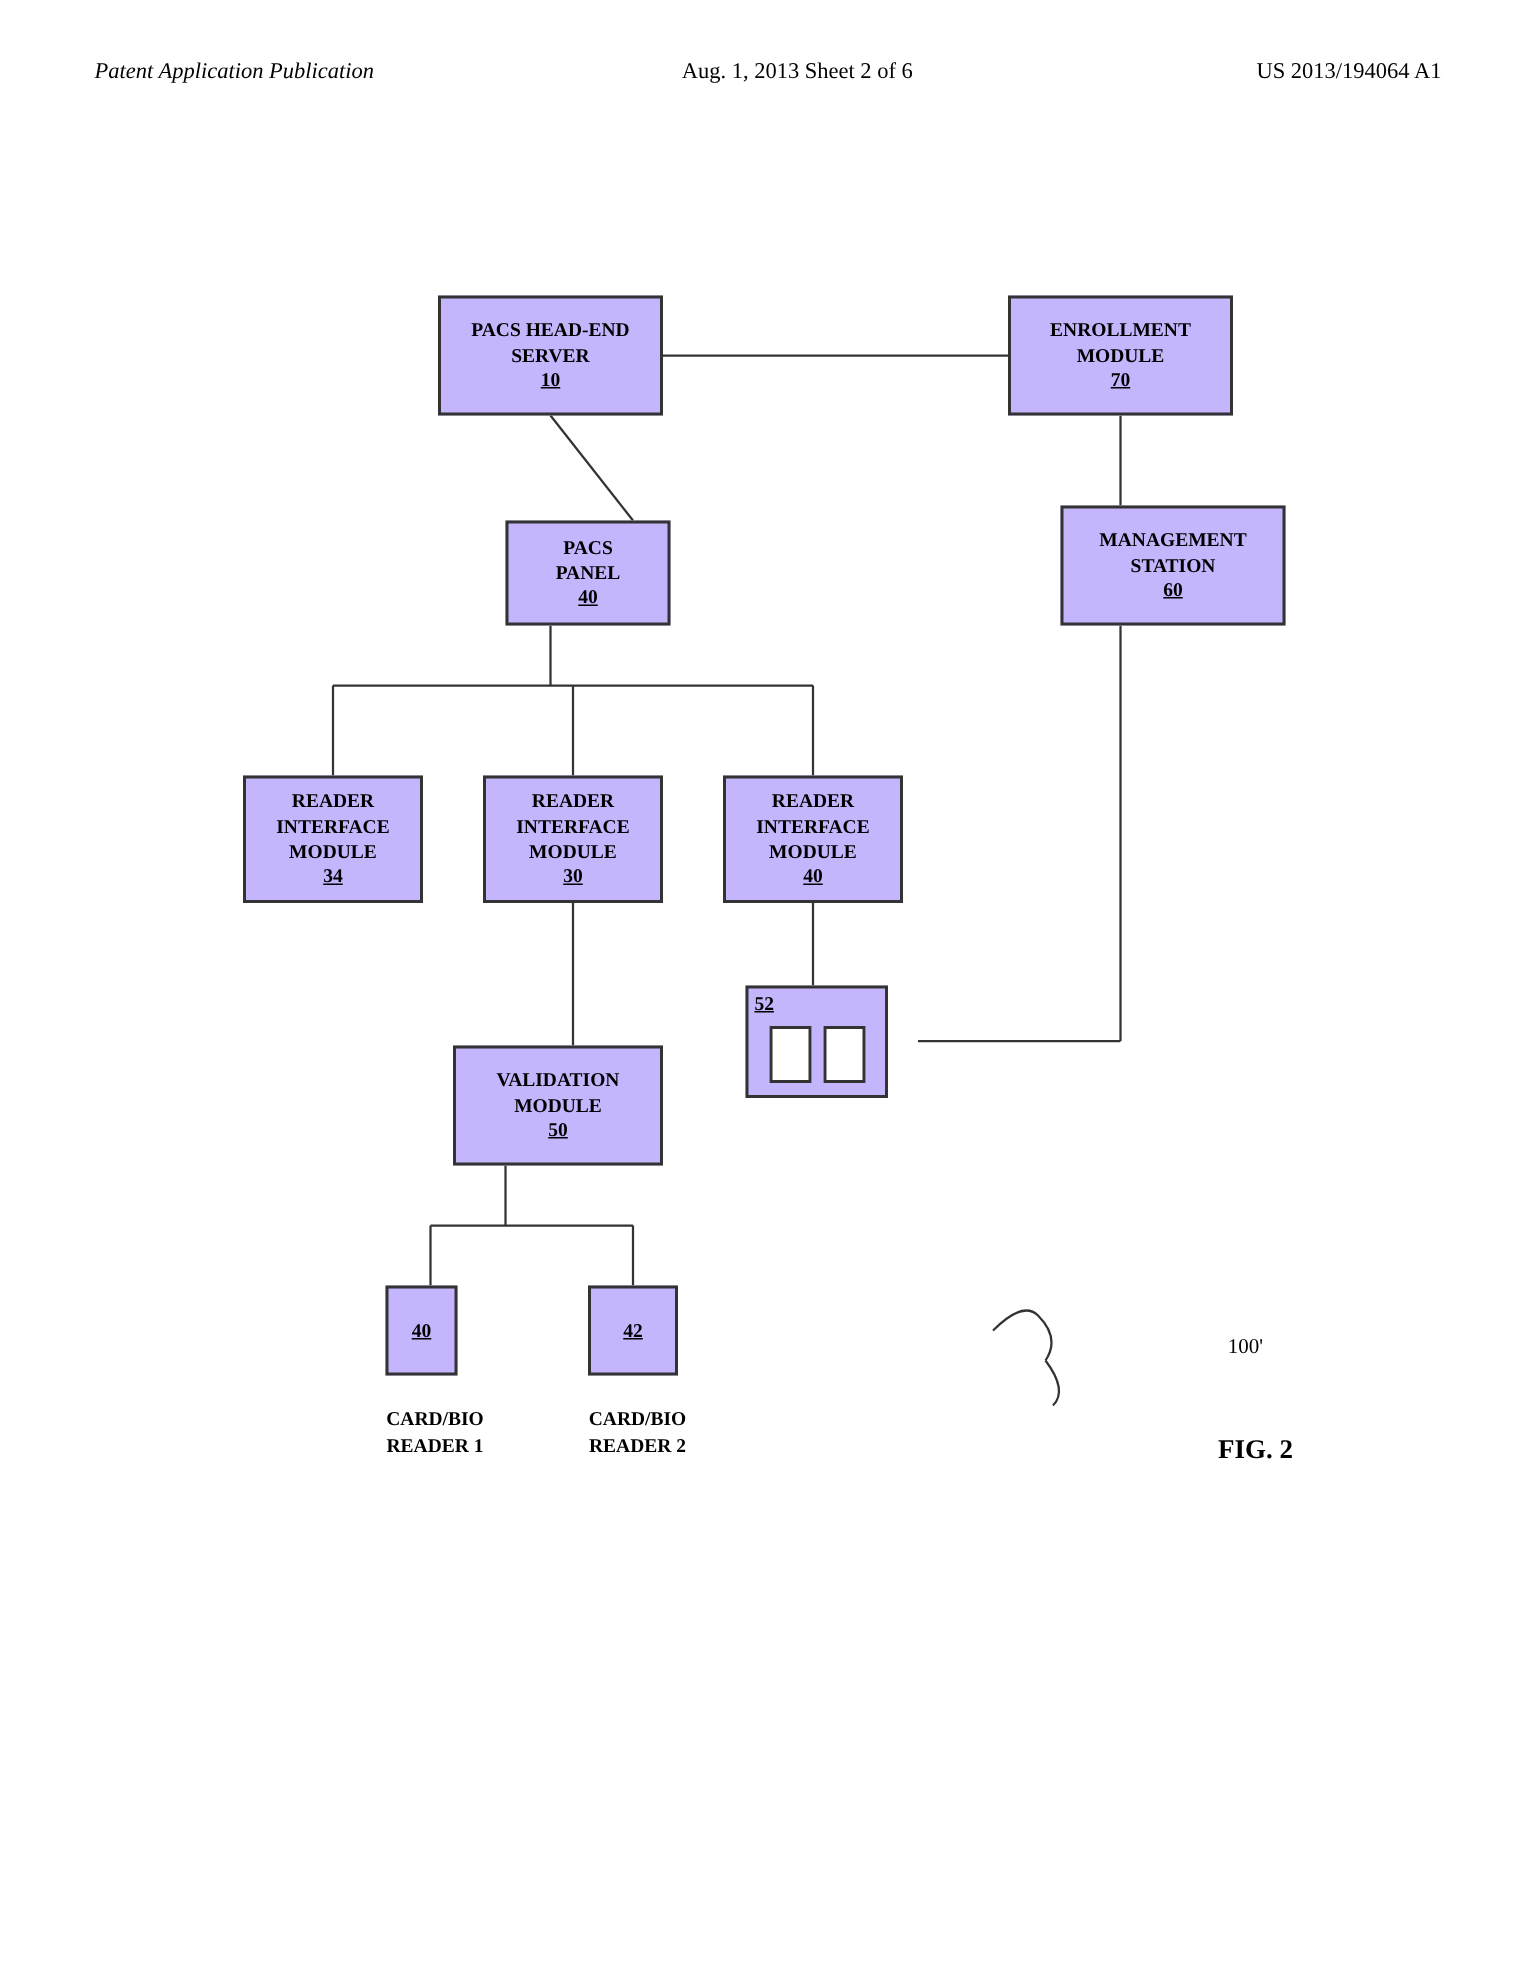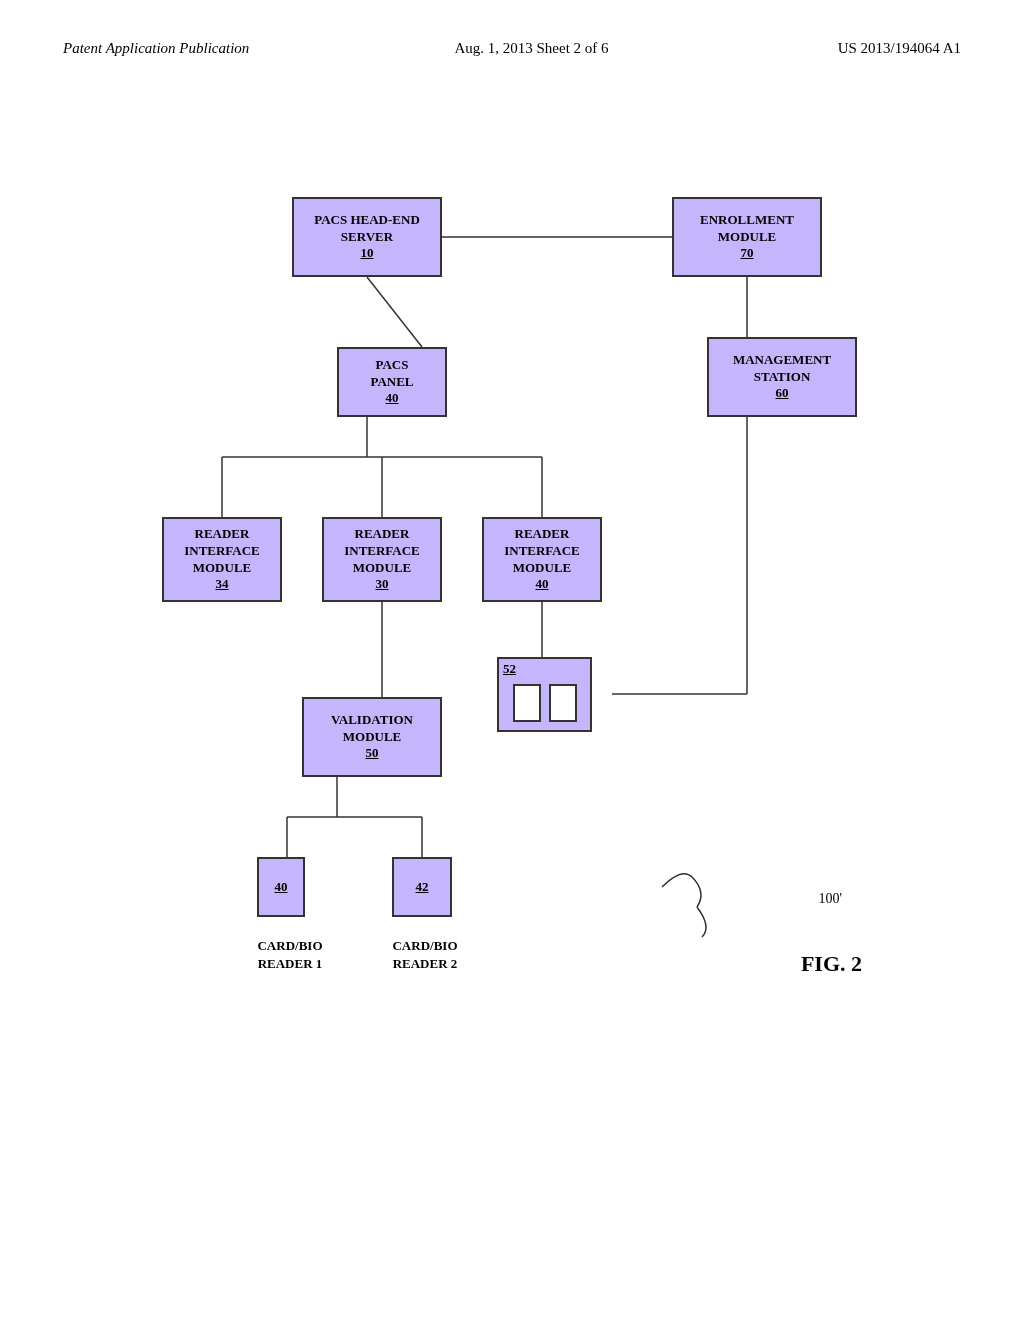--- a/index.html
+++ b/index.html
@@ -89,21 +89,21 @@
     .label-text {
       position: absolute;
       text-align: center;
       font-size: 13px;
       font-weight: bold;
       line-height: 1.4;
     }
 
     .fig-label {
       position: absolute;
-      font-size: 22px;
+      font-size: 18px;
       font-weight: bold;
       font-family: Liberation Serif, serif;
     }
 
     .ref-label {
       position: absolute;
       font-size: 14px;
     }
   </style>
 </head>

